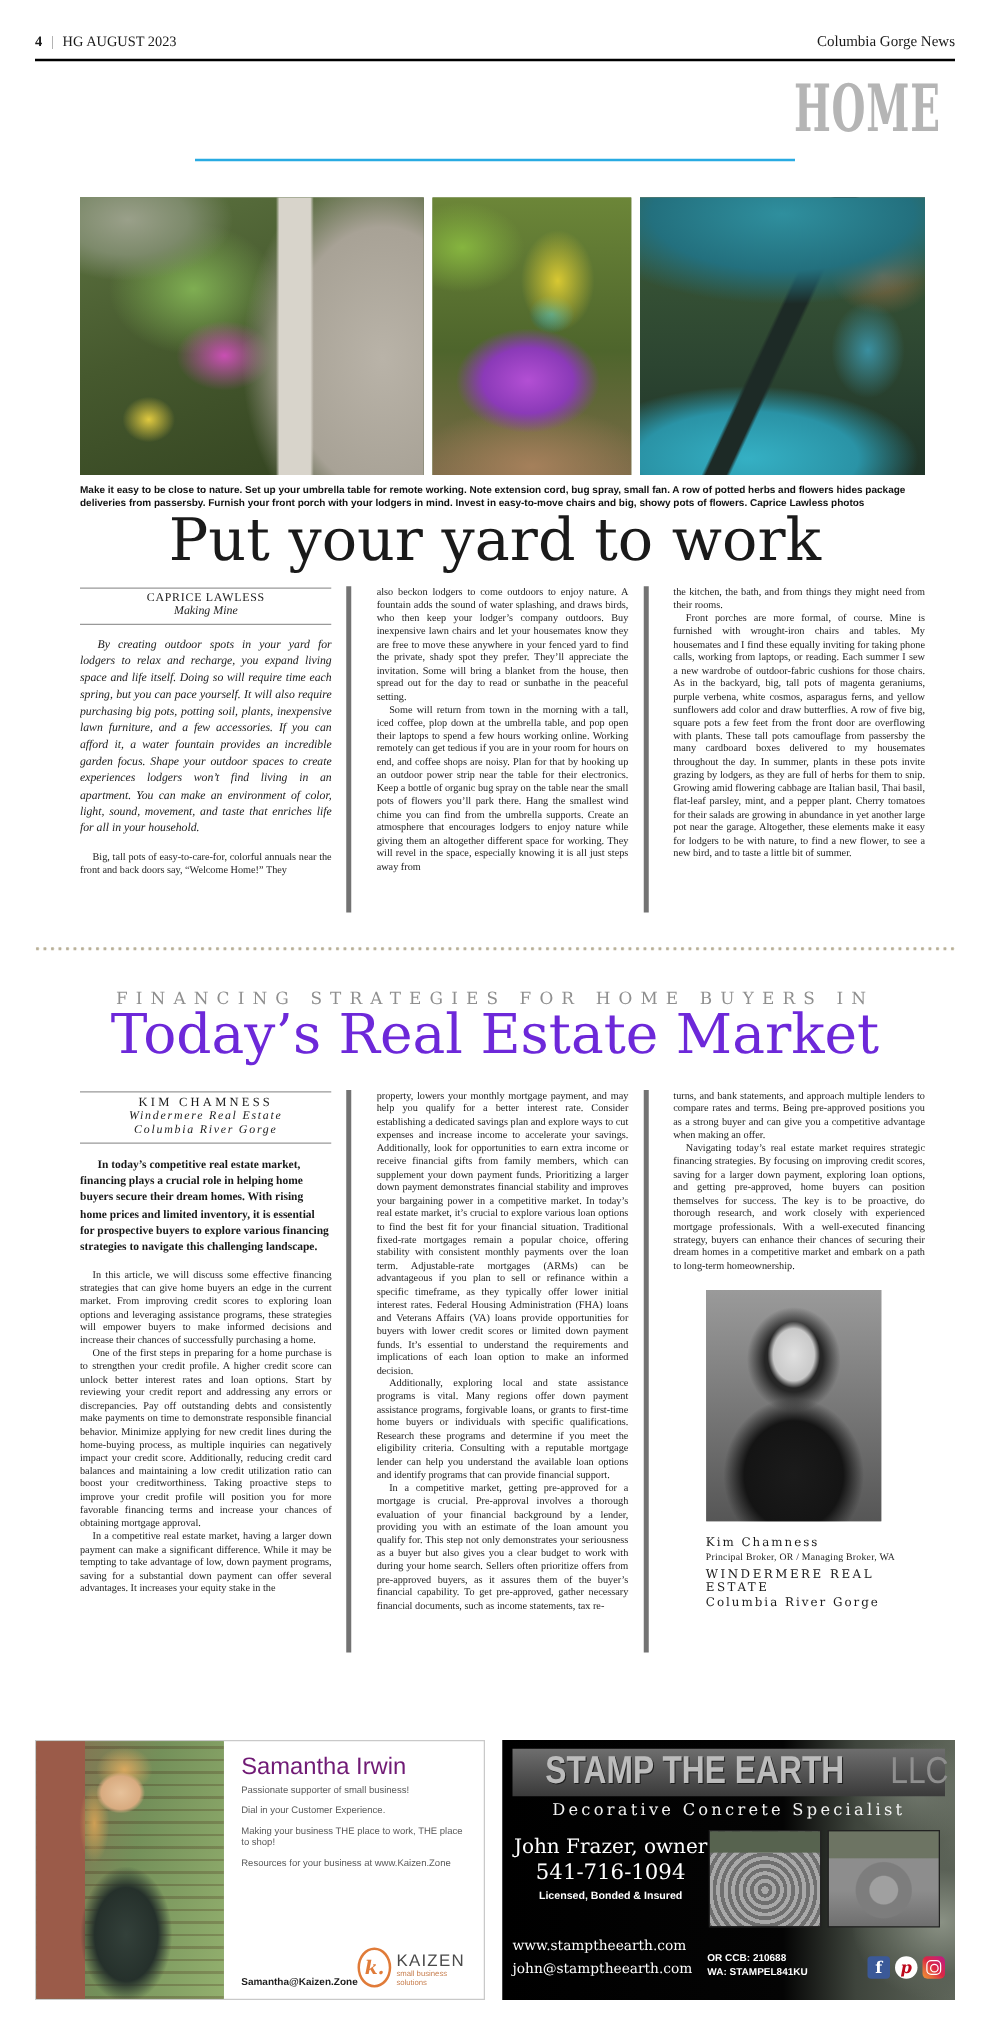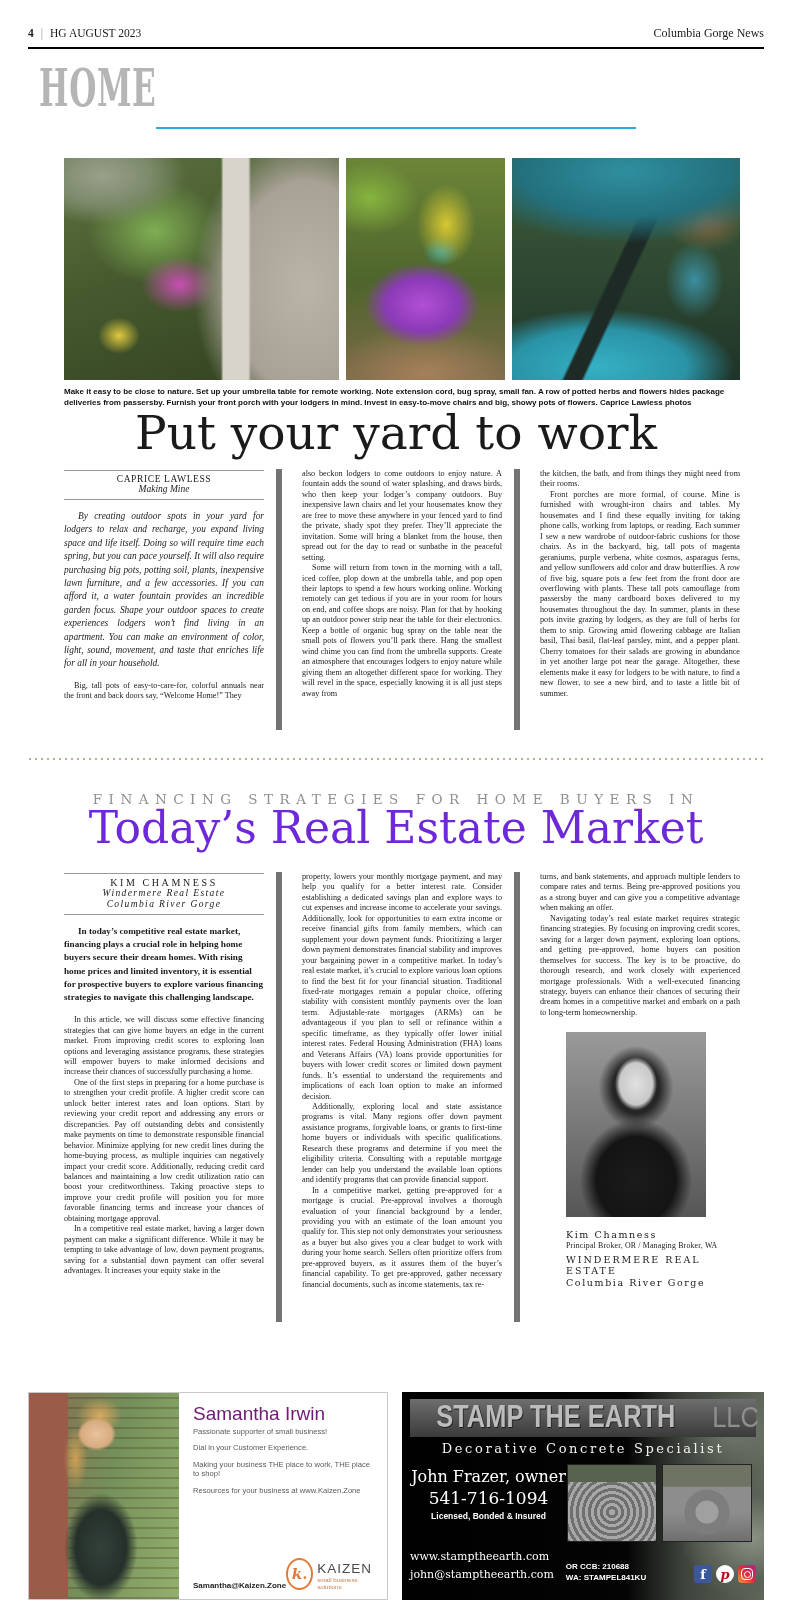--- a/index.html
+++ b/index.html
@@ -8,21 +8,21 @@
 
   
   .masthead{position:absolute;top:26px;left:28px;right:28px;display:flex;
             justify-content:space-between;align-items:baseline;
             border-bottom:2px solid #000;padding-bottom:6px;font-size:11.5px;}
   .masthead .pageno{font-weight:bold;}
   .masthead .sep{color:#999;margin:0 7px;}
   .masthead .pub{font-size:12px;}
 
   
-  .home-title{position:absolute;top:62px;left:0;width:100%;text-align:left;}
+  .home-title{position:absolute;top:62px;left:0;width:100%;text-align:right;}
   .home-title .txt{display:inline-block;font-family:"DejaVu Serif",serif;font-weight:bold;
                    font-size:52px;line-height:1;color:#b5b5b5;transform:scaleX(0.60);letter-spacing:1px;}
   .blue-rule{position:absolute;top:127px;left:156px;width:480px;height:2px;background:#29abe2;}
 
   
   .photo-row{position:absolute;top:158px;left:64px;width:676px;height:222px;display:flex;gap:7px;}
   .photo{height:100%;}
   .photo1{width:275px;background-color:#4a5d33;background-image:
     radial-gradient(ellipse 120px 70px at 14% 8%,#9aa08a 0%,#7d8a6b 40%,transparent 70%),
     linear-gradient(90deg,transparent 57%,#d8d4cb 58% 67%,transparent 68%),
@@ -49,21 +49,21 @@
   .photo-caption{position:absolute;top:387px;left:64px;width:676px;
                  font-family:"Liberation Sans",sans-serif;font-weight:bold;
                  font-size:8px;line-height:10.5px;color:#111;}
 
   
   .headline1{position:absolute;top:409px;left:0;width:100%;text-align:center;
              font-family:"DejaVu Serif",serif;font-size:47px;line-height:1;color:#1a1a1a;}
   .article{position:absolute;left:64px;width:676px;display:flex;align-items:stretch;}
   .article1{top:469px;height:261px;}
   .col{flex:1;min-width:0;overflow:hidden;}
-  .col + .col{border-left:6px solid #737373;padding-left:20px;}
+  .col + .col{border-left:4px solid #737373;padding-left:20px;}
   .col.pad-r{padding-right:12px;}
 
   .byline-box{border-top:1px solid #999;border-bottom:1px solid #999;text-align:center;
               padding:3px 0 4px;margin:1px 0 10px;}
   .byline-box .bname{font-size:9.5px;letter-spacing:0.6px;}
   .byline-box .bsub{font-style:italic;font-size:9.5px;line-height:11px;}
   .byline2 .bname{letter-spacing:2.6px;font-size:10px;}
   .byline2 .bsub{letter-spacing:1.4px;}
 
   .intro-italic{font-style:italic;font-size:9.4px;line-height:13.4px;text-align:justify;

